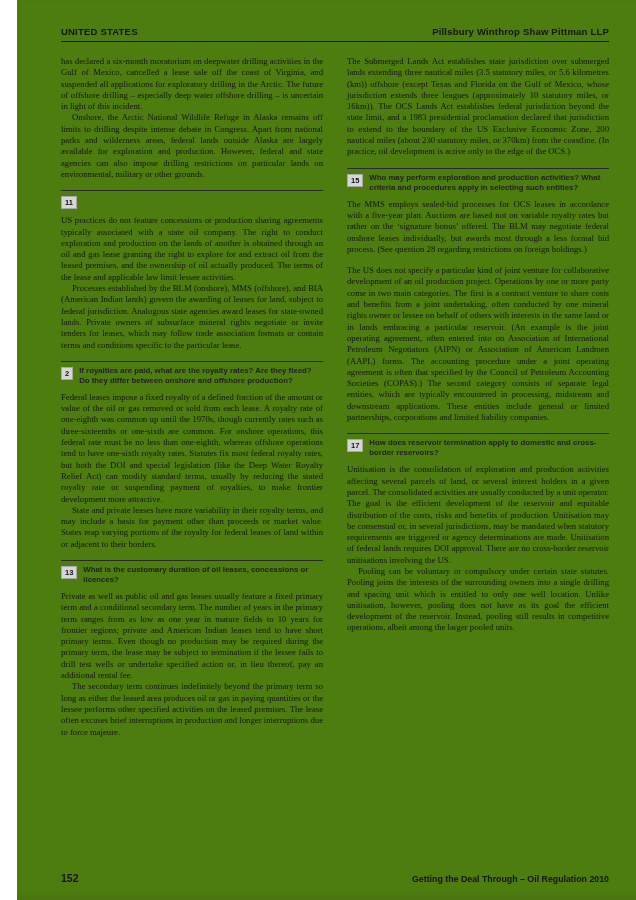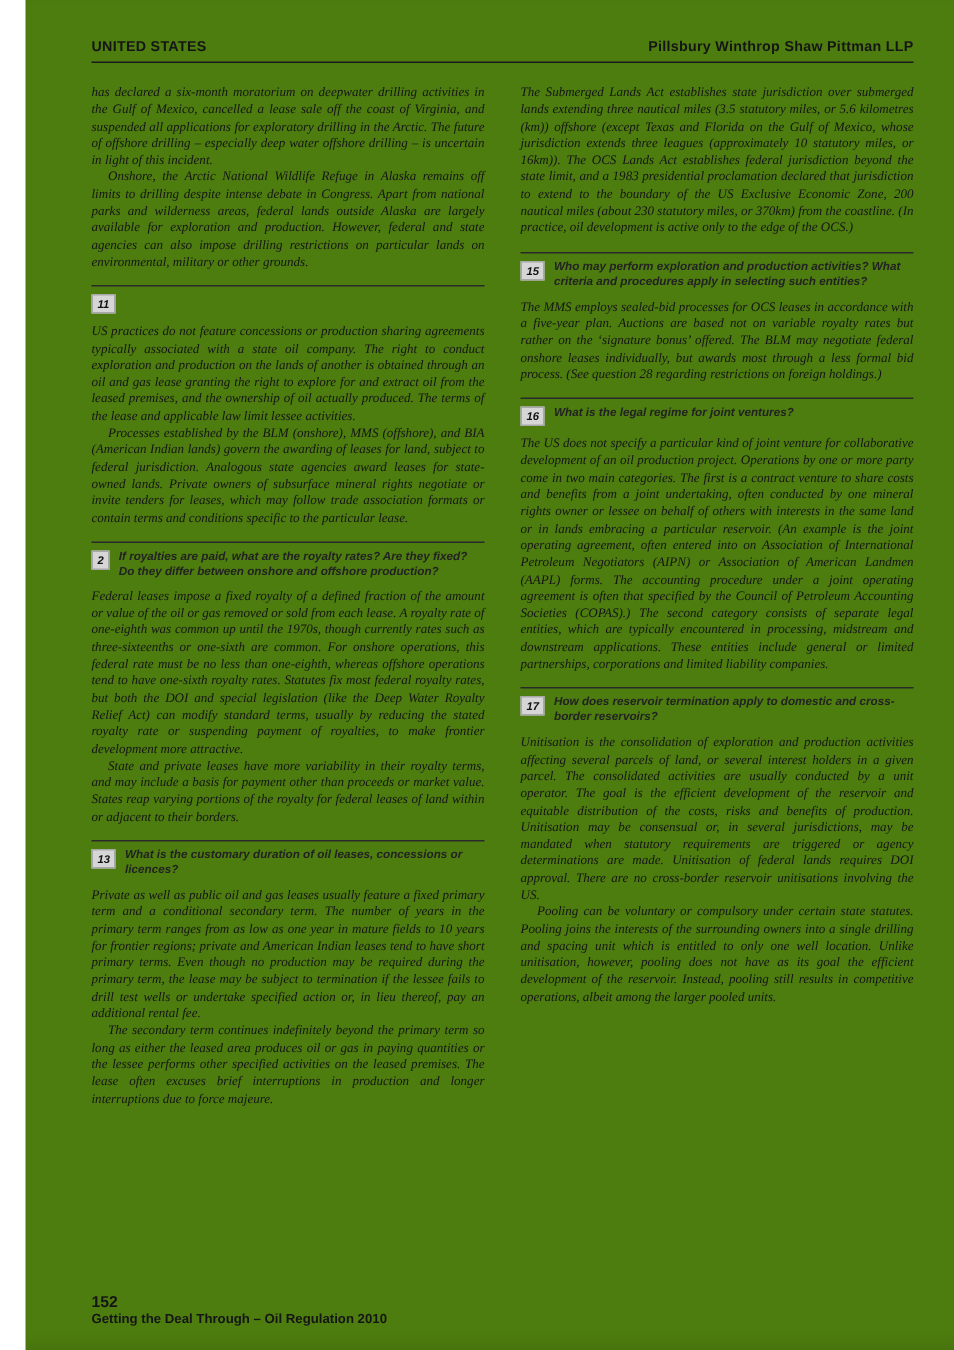--- a/index.html
+++ b/index.html
@@ -9,37 +9,37 @@
     font-family:"Liberation Serif",serif;color:#151515;overflow:hidden;
     box-shadow:inset -4px -4px 10px rgba(0,0,0,0.08);
     margin-left:17px;
   }
   .header{
     display:flex;justify-content:space-between;align-items:flex-end;
     font-family:"Liberation Sans",sans-serif;font-size:9.5px;font-weight:bold;
     letter-spacing:0.2px;padding-bottom:4px;border-bottom:1.4px solid #1a1a1a;
   }
   .columns{display:flex;gap:24px;margin-top:14px;flex:1;}
-  .col{flex:1;min-width:0;font-style:italic;}
+  .col{flex:1;min-width:0;}
   p.body{margin:0;font-size:8.7px;line-height:11.3px;text-align:justify;}
   .indent{text-indent:11px;}
   .qblock{margin-top:10px;}
   .qblock.first{margin-top:0;}
   .qhead{
     border-top:1px solid #2a2a2a;padding:4px 0 6px;display:flex;gap:6px;align-items:flex-start;
     font-family:"Liberation Sans",sans-serif;
   }
   .qnum{
     flex:0 0 auto;background:#d6d6d6;color:#111;font-weight:bold;font-size:7.5px;
     line-height:9px;padding:1px 3px;border:1px solid #a8a8a8;margin-top:1px;
   }
   .qtext{font-weight:bold;font-size:7.8px;line-height:10px;color:#222;}
   .footer{
     display:flex;justify-content:space-between;align-items:baseline;
-    font-family:"Liberation Sans",sans-serif;font-weight:bold;margin-top:auto;padding-top:8px;flex-direction:column;
+    font-family:"Liberation Sans",sans-serif;font-weight:bold;margin-top:auto;padding-top:8px;
   }
   .footer .pagenum{font-size:10.5px;}
   .footer .pub{font-size:8.8px;text-align:center;}
 </style>
 </head>
 <body>
 
 <div class="page">
 
   <div class="header">
@@ -88,24 +88,20 @@
 
       <div class="qblock">
         <div class="qhead">
           <span class="qnum">15</span>
           <span class="qtext">Who may perform exploration and production activities? What criteria and procedures apply in selecting such entities?</span>
         </div>
         <p class="body">The MMS employs sealed-bid processes for OCS leases in accordance with a five-year plan. Auctions are based not on variable royalty rates but rather on the ‘signature bonus’ offered. The BLM may negotiate federal onshore leases individually, but awards most through a less formal bid process. (See question 28 regarding restrictions on foreign holdings.)</p>
       </div>
 
       <div class="qblock">
-        <div class="qhead">
-          <span class="qnum">16</span>
-          <span class="qtext">What is the legal regime for joint ventures?</span>
-        </div>
         <p class="body">The US does not specify a particular kind of joint venture for collaborative development of an oil production project. Operations by one or more party come in two main categories. The first is a contract venture to share costs and benefits from a joint undertaking, often conducted by one mineral rights owner or lessee on behalf of others with interests in the same land or in lands embracing a particular reservoir. (An example is the joint operating agreement, often entered into on Association of International Petroleum Negotiators (AIPN) or Association of American Landmen (AAPL) forms. The accounting procedure under a joint operating agreement is often that specified by the Council of Petroleum Accounting Societies (COPAS).) The second category consists of separate legal entities, which are typically encountered in processing, midstream and downstream applications. These entities include general or limited partnerships, corporations and limited liability companies.</p>
       </div>
 
       <div class="qblock">
         <div class="qhead">
           <span class="qnum">17</span>
           <span class="qtext">How does reservoir termination apply to domestic and cross-border reservoirs?</span>
         </div>
         <p class="body">Unitisation is the consolidation of exploration and production activities affecting several parcels of land, or several interest holders in a given parcel. The consolidated activities are usually conducted by a unit operator. The goal is the efficient development of the reservoir and equitable distribution of the costs, risks and benefits of production. Unitisation may be consensual or, in several jurisdictions, may be mandated when statutory requirements are triggered or agency determinations are made. Unitisation of federal lands requires DOI approval. There are no cross-border reservoir unitisations involving the US.</p>
         <p class="body indent">Pooling can be voluntary or compulsory under certain state statutes. Pooling joins the interests of the surrounding owners into a single drilling and spacing unit which is entitled to only one well location. Unlike unitisation, however, pooling does not have as its goal the efficient development of the reservoir. Instead, pooling still results in competitive operations, albeit among the larger pooled units.</p>

